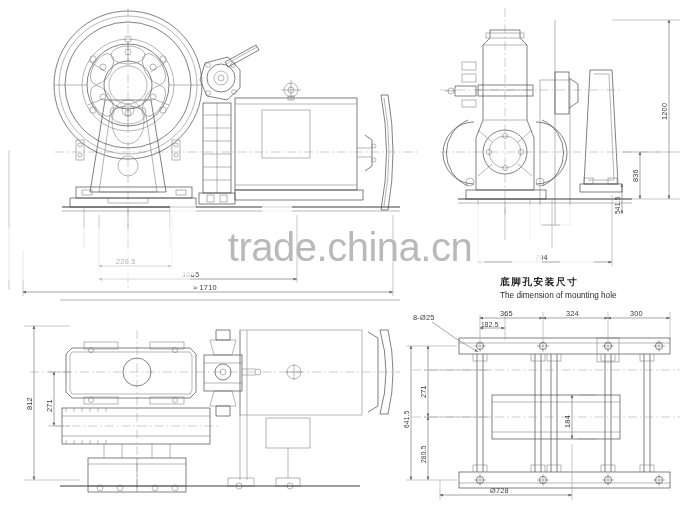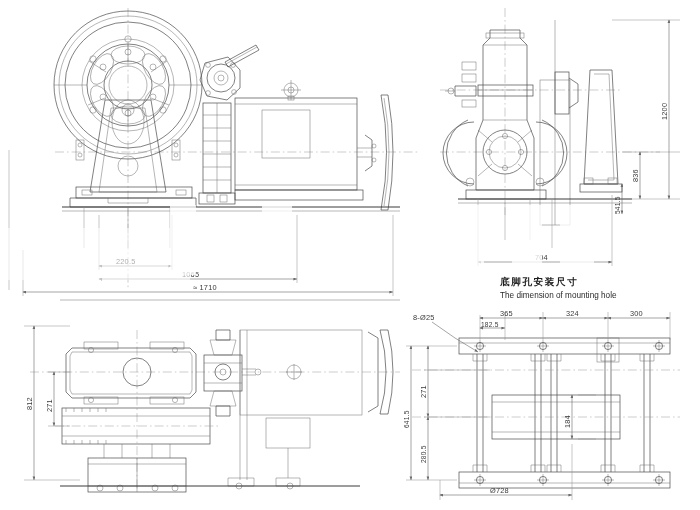--- a/index.html
+++ b/index.html
@@ -559,14 +559,17 @@
   <g id="wm-plumes-svg" opacity="0.78">
     <rect x="170" y="205" width="26" height="70" fill="#ffffff"></rect>
     <rect x="262" y="205" width="30" height="70" fill="#ffffff"></rect>
     <rect x="450" y="205" width="34" height="70" fill="#ffffff"></rect>
     <rect x="512" y="205" width="30" height="60" fill="#ffffff"></rect>
     <rect x="560" y="205" width="34" height="62" fill="#ffffff"></rect>
     <rect x="0" y="228" width="190" height="52" fill="#ffffff" opacity=".75"></rect>
   </g>
 </svg>
 
-
+<div id="watermark">
+  <span class="wm-text">trade.china.cn</span>
 </div>
 
+</div>
+
 </body></html>

